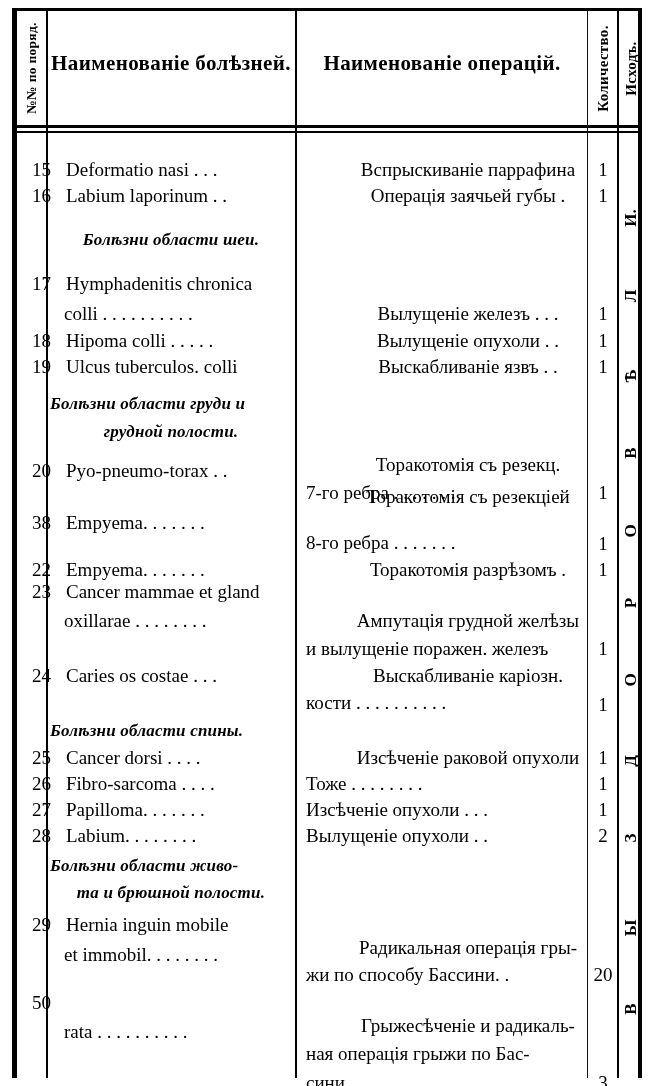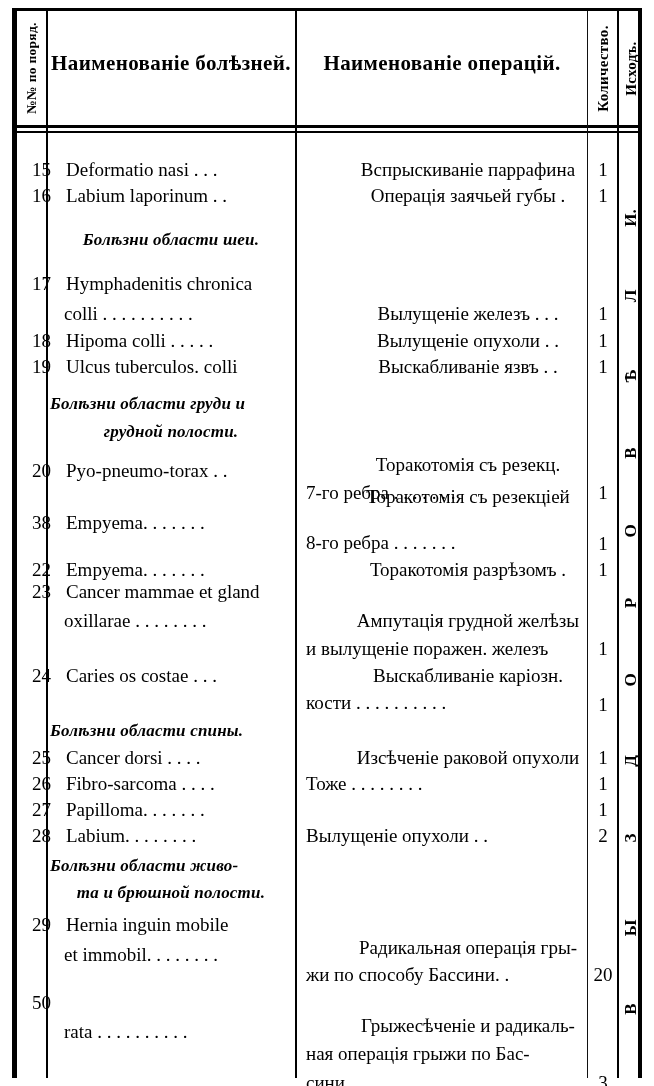--- a/index.html
+++ b/index.html
@@ -248,20 +248,21 @@
     <div class="ops c" style="top:615px">Изсѣченіе раковой опухоли</div>
     <div class="qty" style="top:615px">1</div>
 
     <div class="num" style="top:641px">26</div>
     <div class="dis ind" style="top:641px">Fibro-sarcoma . . . .</div>
     <div class="ops l" style="top:641px">Тоже . . . . . . . .</div>
     <div class="qty" style="top:641px">1</div>
 
     <div class="num" style="top:667px">27</div>
     <div class="dis ind" style="top:667px">Papilloma. . . . . . .</div>
+    <div class="ops l" style="top:667px">Изсѣченіе опухоли . . .</div>
     <div class="qty" style="top:667px">1</div>
 
     <div class="num" style="top:693px">28</div>
     <div class="dis ind" style="top:693px">Labium. . . . . . . .</div>
     <div class="ops l" style="top:693px">Вылущеніе опухоли   . .</div>
     <div class="qty" style="top:693px">2</div>
 
     <div class="dis sect lead" style="top:724px">Болѣзни области живо-</div>
     <div class="dis sect" style="top:751px">та и брюшной полости.</div>
 

